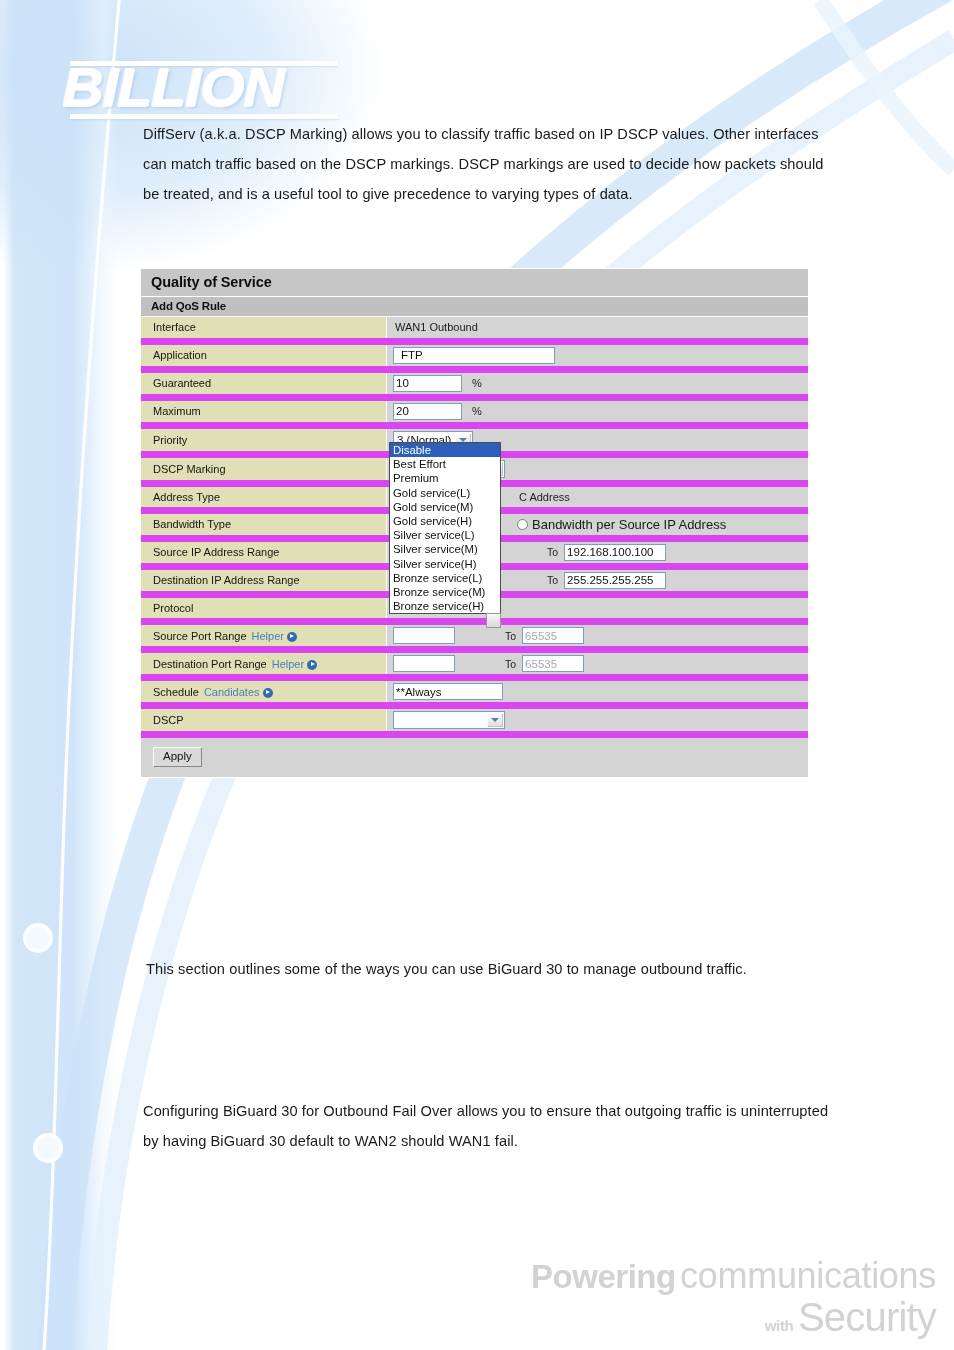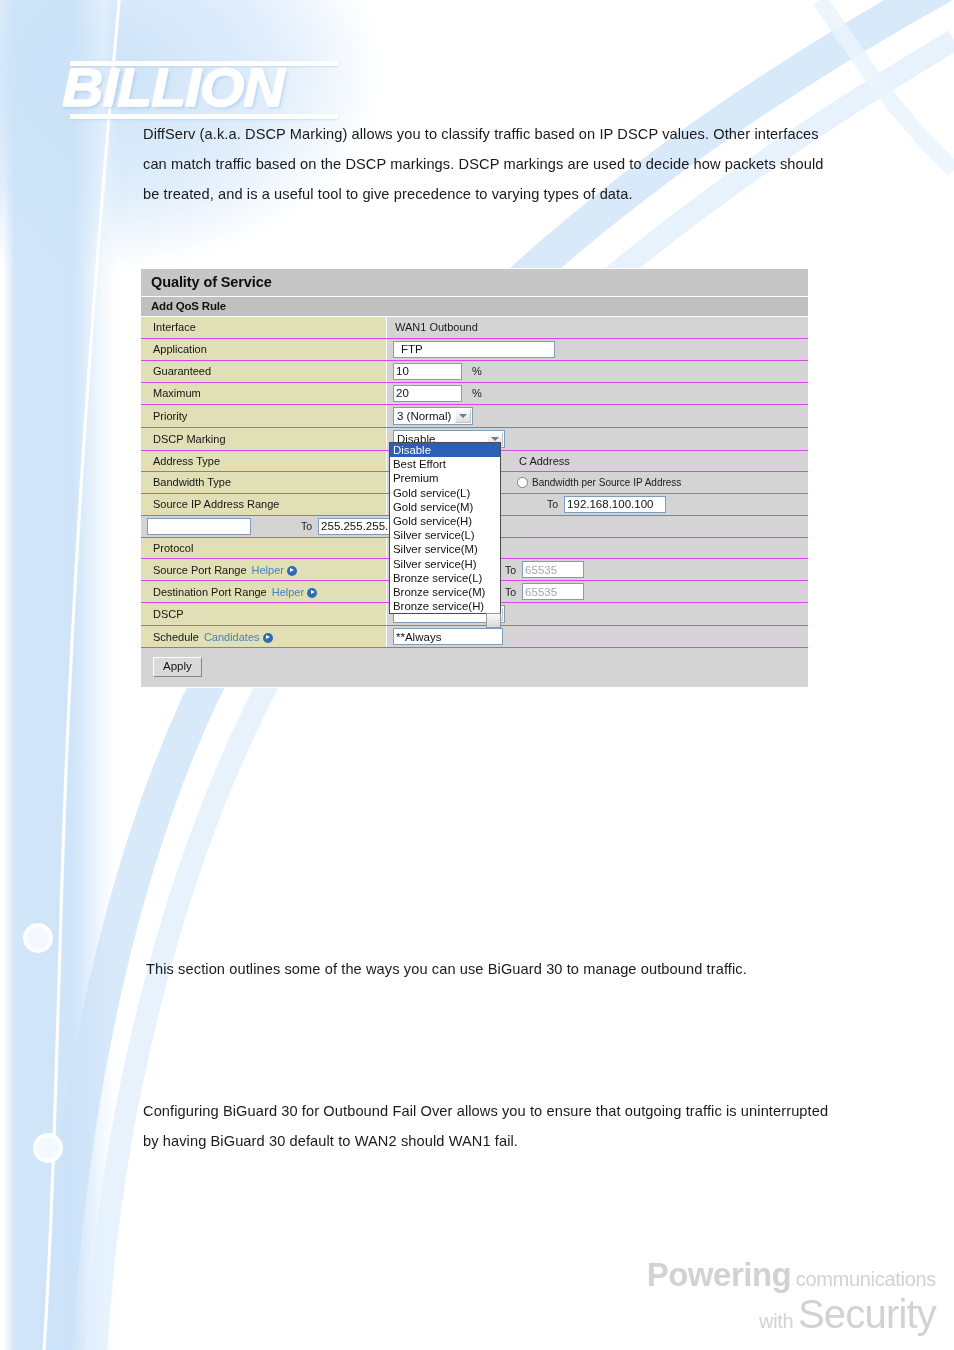--- a/index.html
+++ b/index.html
@@ -140,21 +140,21 @@
     color: #111111;
     padding: 3px 0 4px 10px;
     letter-spacing: -0.2px;
     border-bottom: 1px solid #ffffff;
   }
 
   .qos-row {
     display: flex;
     align-items: stretch;
     min-height: 20.5px;
-    border-bottom: 1px solid #d946ef;
+    border-bottom: 7px solid #d946ef;
   }
   .qos-row:last-child { border-bottom: none; }
 
   .qos-label {
     width: 246px;
     flex: 0 0 246px;
     background: #e0dfb5;
     padding: 3px 0 3px 12px;
     font-size: 11px;
     color: #151515;
@@ -224,21 +224,21 @@
   .sel-arrow::after {
     content: "";
     border-left: 4px solid transparent;
     border-right: 4px solid transparent;
     border-top: 4px solid #5a7fa8;
   }
 
   .to-label { font-size: 10.5px; color: #222; margin-left: 44px; }
   .pct-label { font-size: 11px; color: #1b1b1b; margin-left: 4px; }
 
-  .radio-group { display: flex; align-items: center; gap: 4px; font-size: 10px; }
+  .radio-group { display: flex; align-items: center; gap: 4px; font-size: 13px; }
   .radio {
     width: 11px; height: 11px;
     border: 1px solid #808080;
     border-radius: 50%;
     background: #ffffff;
     display: inline-block;
     flex: 0 0 11px;
   }
   .radio-spacer { width: 118px; flex: 0 0 118px; }
 
@@ -324,22 +324,22 @@
     right: 18px;
     top: 1258px;
     text-align: right;
     color: #d2d2d2;
     line-height: 1.02;
     user-select: none;
   }
   .tagline .l1 { white-space: nowrap; }
   .tagline .l2 { white-space: nowrap; margin-top: 2px; }
   .tg-bold { font-weight: bold; font-size: 33px; letter-spacing: -0.5px; }
-  .tg-light { font-weight: normal; font-size: 20px; letter-spacing: -0.3px; }
-  .tg-small { font-weight: normal; font-size: 20px; letter-spacing: -0.3px; }
+  .tg-light { font-weight: normal; font-size: 36px; letter-spacing: -0.3px; }
+  .tg-small { font-weight: bold; font-size: 15px; letter-spacing: -0.3px; }
   .tg-big { font-weight: normal; font-size: 40px; letter-spacing: -0.8px; }
 </style>
 </head>
 <body>
 
 <div class="page-bg">
   <div class="bg-topleft"></div>
   <div class="bg-leftband"></div>
   <svg class="bg-arc-svg" viewBox="0 0 954 1350" preserveAspectRatio="none">
 
@@ -444,20 +444,21 @@
     <div class="qos-row">
       <div class="qos-label">Source IP Address Range</div>
       <div class="qos-value">
         <input class="inp inp-ip" type="text" value="" style="">
         <span class="to-label">To</span>
         <input class="inp inp-ipto" type="text" value="192.168.100.100" style="">
       </div>
     </div>
 
     <div class="qos-row">
+      <div class="qos-label">Destination IP Address Range</div>
       <div class="qos-value">
         <input class="inp inp-ip" type="text" value="" style="">
         <span class="to-label">To</span>
         <input class="inp inp-ipto" type="text" value="255.255.255.255" style="">
       </div>
     </div>
 
     <div class="qos-row">
       <div class="qos-label">Protocol</div>
       <div class="qos-value"></div>
@@ -487,39 +488,39 @@
         </a>
       </div>
       <div class="qos-value">
         <input class="inp inp-port ph" type="text" value="" style="">
         <span class="to-label">To</span>
         <input class="inp inp-port ph" type="text" value="65535" style="">
       </div>
     </div>
 
     <div class="qos-row">
-      <div class="qos-label">DSCP</div>
-      <div class="qos-value">
-        <div class="sel sel-dscp">
-          <span></span>
-          <span class="sel-arrow"></span>
-        </div>
-      </div>
-    </div>
-
-    <div class="qos-row">
       <div class="qos-label">
         <span>Schedule</span>
         <a class="helper-link">
           <span>Candidates</span>
           <span class="arrow-circ"></span>
         </a>
       </div>
       <div class="qos-value">
         <input class="inp inp-sched" type="text" value="**Always" style="">
+      </div>
+    </div>
+
+    <div class="qos-row">
+      <div class="qos-label">DSCP</div>
+      <div class="qos-value">
+        <div class="sel sel-dscp">
+          <span></span>
+          <span class="sel-arrow"></span>
+        </div>
       </div>
     </div>
 
     <div class="apply-area">
       <button class="btn-apply">Apply</button>
     </div>
 
     <div class="dropdown-open">
       <div class="dd-opt selected">Disable</div>
       <div class="dd-opt">Best Effort</div>

